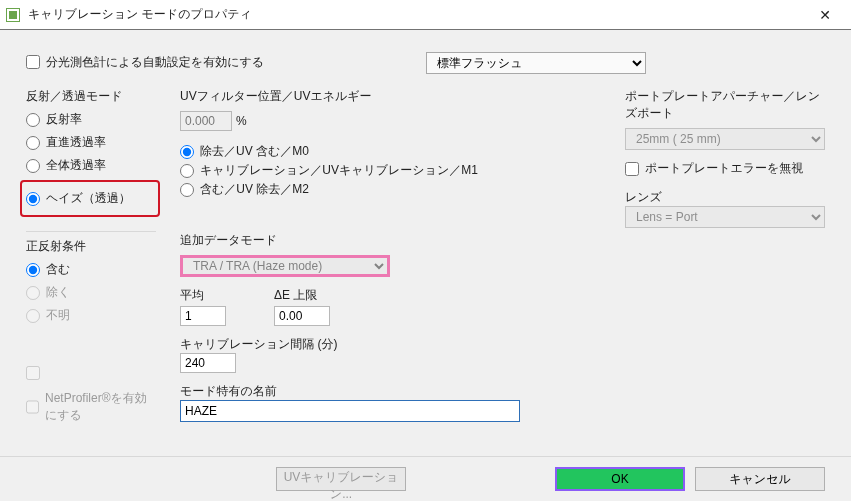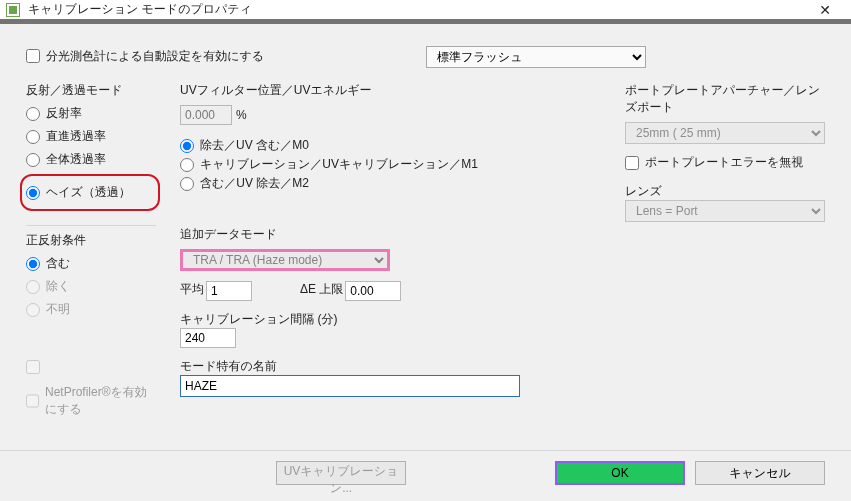--- a/index.html
+++ b/index.html
@@ -7,23 +7,23 @@
     margin: 0;
     font-family: "Meiryo UI", "MS UI Gothic", sans-serif;
     font-size: 12px;
     color: #222;
     background: #f0f0f0;
     width: 851px;
     height: 501px;
     overflow: hidden;
   }
   .titlebar {
-    height: 24px;
+    height: 30px;
     background: #fff;
-    border-bottom: 5px solid #737373;
+    border-bottom: 1px solid #737373;
     display: flex;
     align-items: center;
     padding: 0 6px;
   }
   .titlebar .icon {
     width: 14px; height: 14px;
     border: 1px solid #6aa54c;
     background: #fff;
     margin-right: 8px;
     position: relative;
@@ -74,21 +74,21 @@
   .col1 { width: 130px; }
   .col2 { flex: 1; }
   .col3 { width: 200px; }
   .group-label { margin-bottom: 6px; }
   .radio-group label { display: flex; align-items: center; gap: 6px; margin: 6px 0; }
   .radio-group input[type=radio] { width:14px; height:14px; margin:0; }
   .highlight {
     border: 2px solid #d01626;
     padding: 2px 4px;
     margin: 2px -4px 2px -6px;
-    border-radius: 12px;
+    border-radius: 4px;
   }
   .section { margin-bottom: 10px; }
   .uv-pos-row { display:flex; align-items:flex-start; gap:10px; margin-top:4px;flex-direction:column; }
   .small-input {
     width:52px; height:20px;
     border:1px solid #b8b8b8;
     text-align:left;
     font-size:12px;
     padding:0 4px;
     background:#fff;
@@ -99,21 +99,21 @@
   .uv-right input[type=radio]{width:14px;height:14px;margin:0;}
   .select {
     width:210px; height:22px;
     border:3px solid #ec4899;
     background:#e8e8e8;
     font-size:12px;
     padding-left:6px;
     color:#555;
   }
   .two-col { display:flex; gap:48px; }
-  .two-col .field { display:flex; flex-direction:row; gap:2px; }
+  .two-col .field { display:flex; flex-direction:column; gap:2px; }
   .txt-input {
     width:340px; height:22px;
     border:1px solid #2e6fb7;
     padding:0 4px;
     font-size:12px;
   }
   .port-select {
     width:200px; height:22px;
     border:1px solid #b0b0b0;
     background:#e8e8e8;

